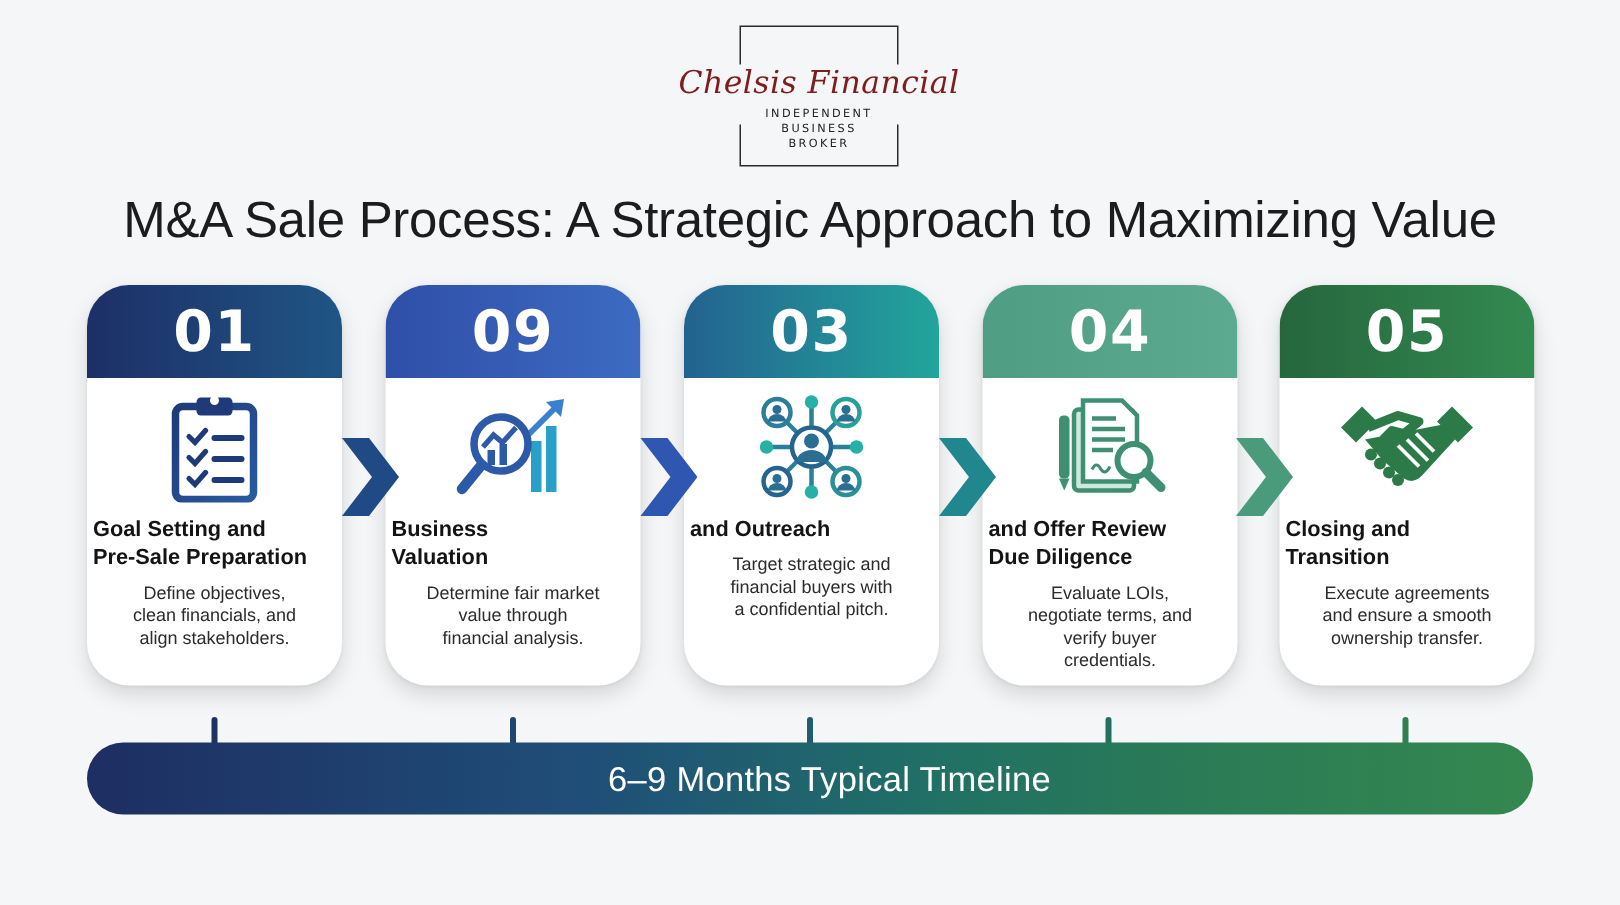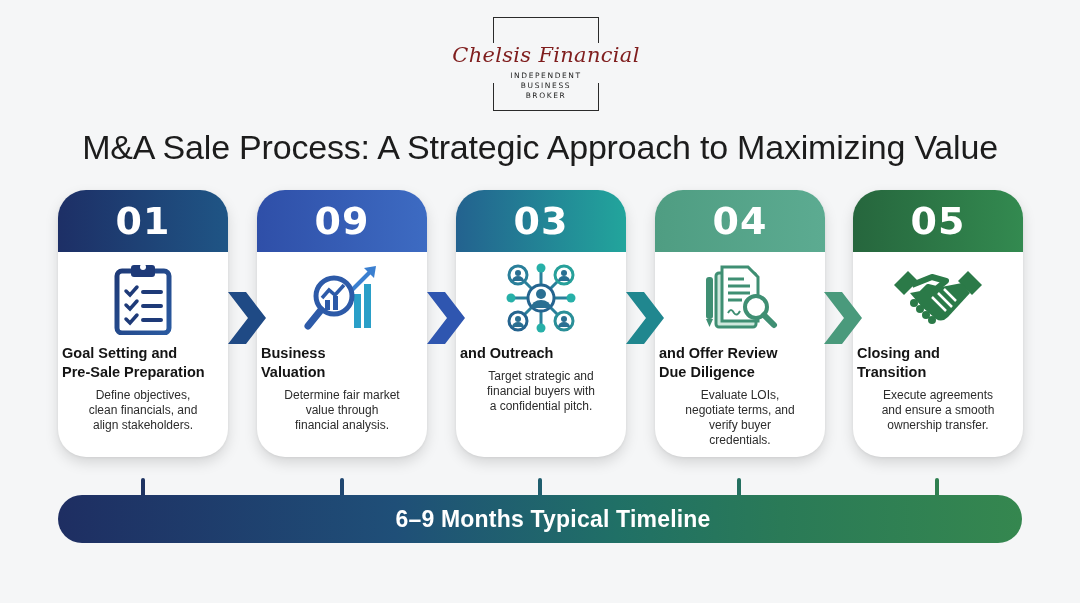--- a/index.html
+++ b/index.html
@@ -18,21 +18,21 @@
   .card-head { height: 62px; display: flex; align-items: center; justify-content: center; }
   .card-num { color: #fff; font-family: "DejaVu Sans", sans-serif; font-weight: bold; font-size: 38px; letter-spacing: 1px; }
   .card-icon { height: 92px; display: flex; align-items: center; justify-content: center; }
   .card-title { font-weight: bold; font-size: 14.5px; line-height: 19px; color: #141414; padding: 0 4px; }
   .card-desc { text-align: center; font-size: 12px; line-height: 15px; color: #2c2c2c; margin-top: 6px; padding: 0 26px; }
 
   .chev { position: absolute; top: 292px; width: 40px; height: 52px; }
 
   .tick { position: absolute; top: 478px; width: 4px; height: 20px; border-radius: 2px; }
   .timeline { position: absolute; left: 58px; top: 495px; width: 964px; height: 48px; border-radius: 24px; background: linear-gradient(90deg, #1e2e62 0%, #1f4f78 35%, #207066 58%, #2a7a57 75%, #35874f 100%); display: flex; align-items: center; justify-content: center; }
-  .timeline-label { color: #fff; font-weight: bold; font-size: 23px; letter-spacing: 0.2px; margin-left: 26px; }
+  .timeline-label { color: #fff; font-weight: normal; font-size: 23px; letter-spacing: 0.2px; margin-left: 26px; }
 </style>
 </head>
 <body>
 
 <div class="logo-box">
   <div class="logo-frame"></div>
   <div class="logo-gap"></div>
   <div class="logo-script">Chelsis Financial</div>
   <div class="logo-sub">
     <div>INDEPENDENT</div>

